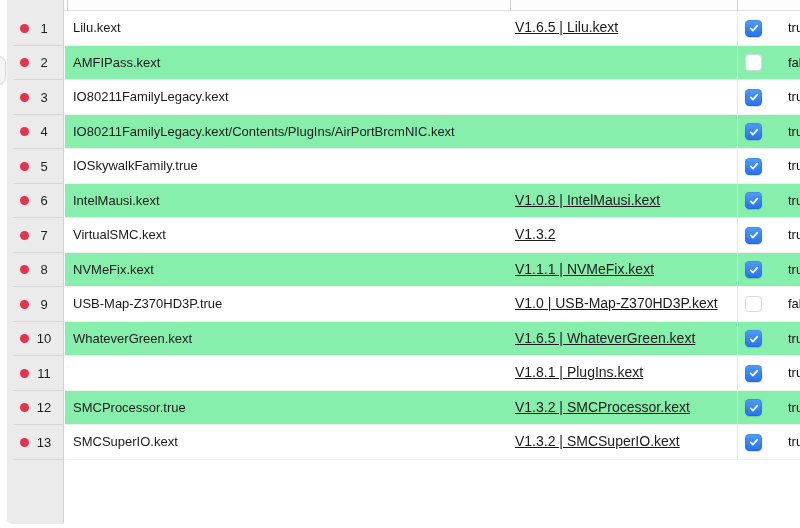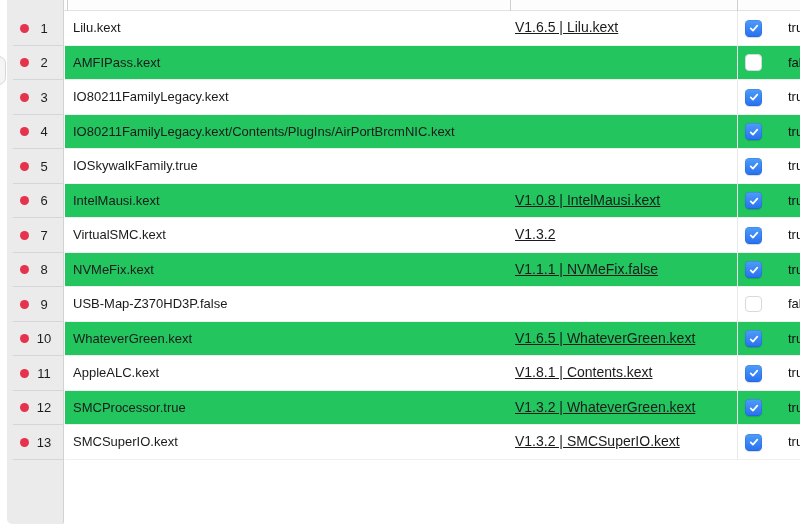--- a/index.html
+++ b/index.html
@@ -35,21 +35,21 @@
   .gutter-cell::after {
     content:""; position:absolute; left:6px; right:0; bottom:0; height:1px; background:#d6d6d6;
   }
   .dot { width:9px; height:9px; border-radius:50%; background:#e5334e; flex:0 0 auto; }
   .num { display:inline-block; width:20px; margin-left:5px; text-align:center;
          font-size:13px; color:#1d1d1f; }
 
   
   .rows { position:absolute; left:65px; top:11px; width:735px; }
   .trow { position:relative; height:34.5px; background:#ffffff; border-bottom:1px solid #f0f0f0; }
-  .trow.even { background:#22c55e; border-bottom:1px solid #ededed; }
+  .trow.even { background:#86efac; border-bottom:1px solid #ededed; }
   .cell-name {
     position:absolute; left:8px; top:0; line-height:33.5px;
     font-size:13px; color:#1b1b1d; white-space:nowrap;
   }
   .cell-version {
     position:absolute; left:450px; top:0; line-height:33.5px;
     font-size:14px; color:#1b1b1d; white-space:nowrap;text-decoration:underline;
   }
   .cell-flag {
     position:absolute; left:723px; top:0; line-height:33.5px;
@@ -222,60 +222,60 @@
     <span class="cb checked">
           <svg viewBox="0 0 16 16">
             <path d="M3.6 8.4l3 3.1 5.8-6.6" fill="none" stroke="#fff" stroke-width="2.3" stroke-linecap="round" stroke-linejoin="round"></path>
           </svg>
         </span>
     <span class="cell-flag">true</span>
   </div>
 
   <div class="trow even">
     <span class="cell-name">NVMeFix.kext</span>
-    <span class="cell-version">V1.1.1 | NVMeFix.false</span>
-    <span class="cb checked">
-          <svg viewBox="0 0 16 16">
-            <path d="M3.6 8.4l3 3.1 5.8-6.6" fill="none" stroke="#fff" stroke-width="2.3" stroke-linecap="round" stroke-linejoin="round"></path>
-          </svg>
-        </span>
-    <span class="cell-flag">true</span>
-  </div>
-
-  <div class="trow">
-    <span class="cell-name">USB-Map-Z370HD3P.false</span>
+    <span class="cell-version">V1.1.1 | NVMeFix.kext</span>
+    <span class="cb checked">
+          <svg viewBox="0 0 16 16">
+            <path d="M3.6 8.4l3 3.1 5.8-6.6" fill="none" stroke="#fff" stroke-width="2.3" stroke-linecap="round" stroke-linejoin="round"></path>
+          </svg>
+        </span>
+    <span class="cell-flag">true</span>
+  </div>
+
+  <div class="trow">
+    <span class="cell-name">USB-Map-Z370HD3P.true</span>
+    <span class="cell-version">V1.0 | USB-Map-Z370HD3P.kext</span>
     <span class="cb unchecked"></span>
     <span class="cell-flag">false</span>
   </div>
 
   <div class="trow even">
     <span class="cell-name">WhateverGreen.kext</span>
     <span class="cell-version">V1.6.5 | WhateverGreen.kext</span>
     <span class="cb checked">
           <svg viewBox="0 0 16 16">
             <path d="M3.6 8.4l3 3.1 5.8-6.6" fill="none" stroke="#fff" stroke-width="2.3" stroke-linecap="round" stroke-linejoin="round"></path>
           </svg>
         </span>
     <span class="cell-flag">true</span>
   </div>
 
   <div class="trow">
-    <span class="cell-name">AppleALC.kext</span>
-    <span class="cell-version">V1.8.1 | Contents.kext</span>
+    <span class="cell-version">V1.8.1 | PlugIns.kext</span>
     <span class="cb checked">
           <svg viewBox="0 0 16 16">
             <path d="M3.6 8.4l3 3.1 5.8-6.6" fill="none" stroke="#fff" stroke-width="2.3" stroke-linecap="round" stroke-linejoin="round"></path>
           </svg>
         </span>
     <span class="cell-flag">true</span>
   </div>
 
   <div class="trow even">
     <span class="cell-name">SMCProcessor.true</span>
-    <span class="cell-version">V1.3.2 | WhateverGreen.kext</span>
+    <span class="cell-version">V1.3.2 | SMCProcessor.kext</span>
     <span class="cb checked">
           <svg viewBox="0 0 16 16">
             <path d="M3.6 8.4l3 3.1 5.8-6.6" fill="none" stroke="#fff" stroke-width="2.3" stroke-linecap="round" stroke-linejoin="round"></path>
           </svg>
         </span>
     <span class="cell-flag">true</span>
   </div>
 
   <div class="trow">
     <span class="cell-name">SMCSuperIO.kext</span>

